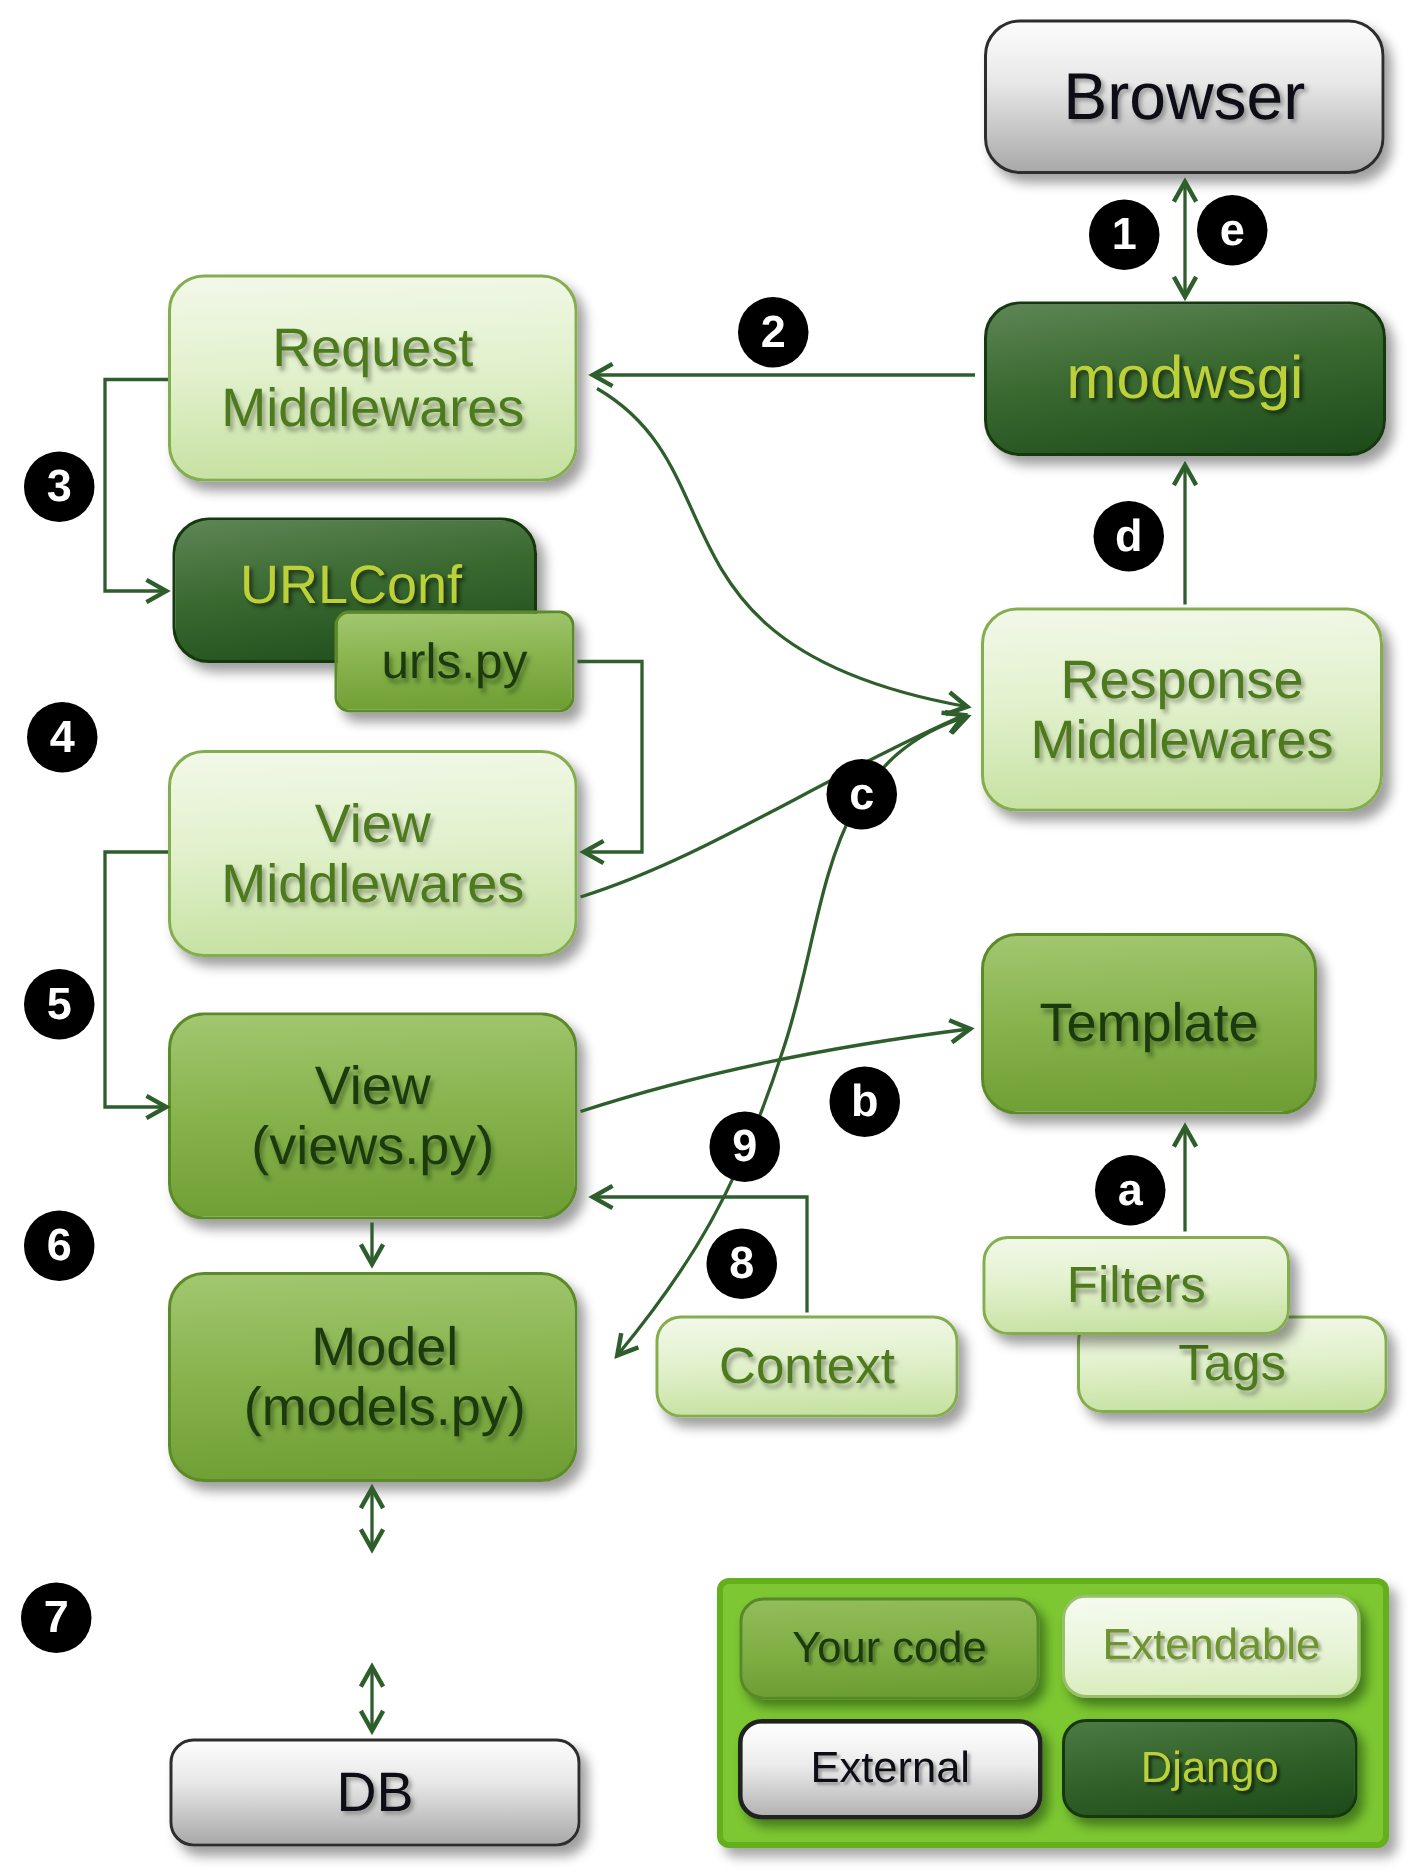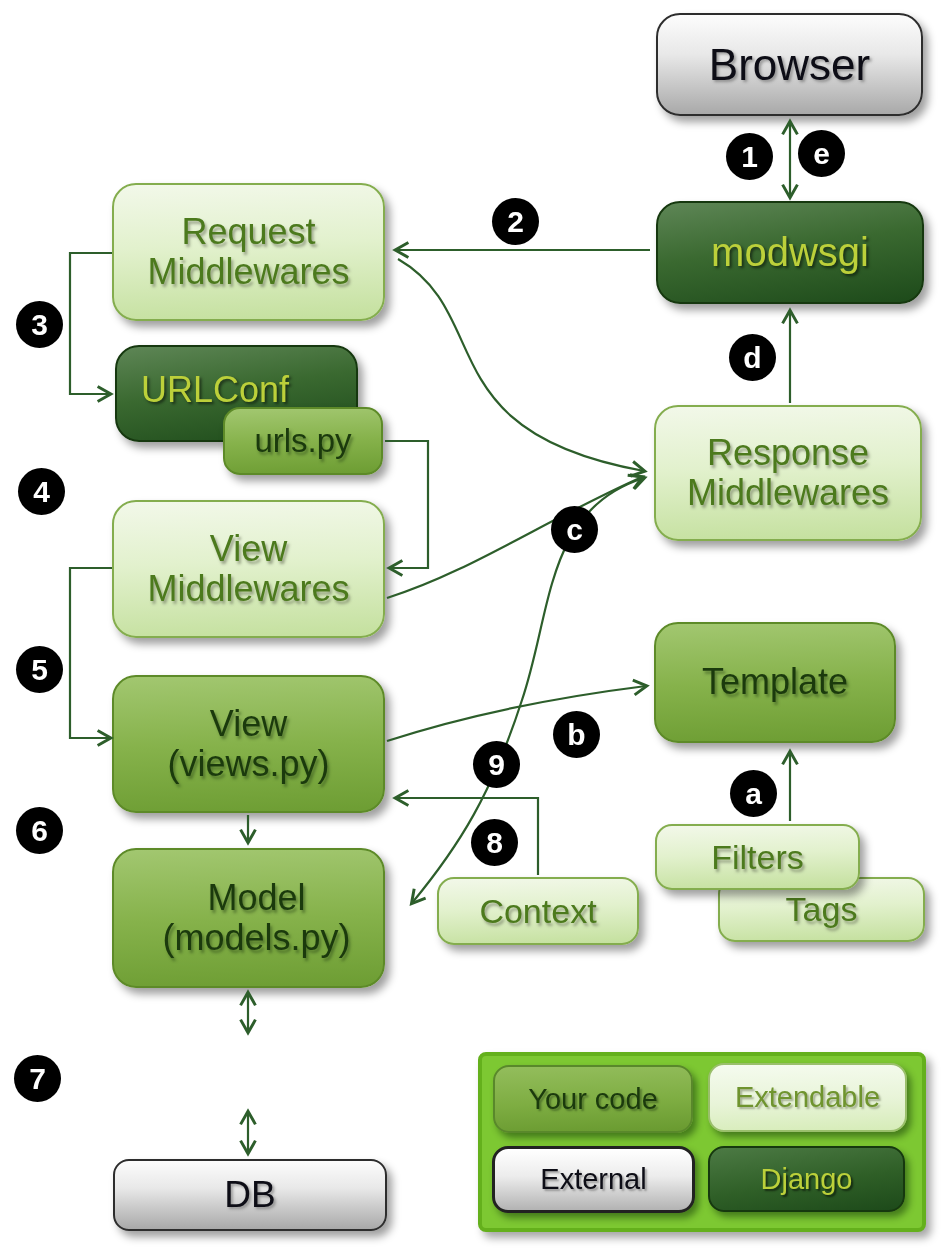--- a/index.html
+++ b/index.html
@@ -99,40 +99,40 @@
 
 <div id="canvas">
 
   <div class="node type-external" style="left:656px;top:13px;width:267px;height:103px;font-size:44px;">Browser</div>
 
   <div class="node type-django" style="left:656px;top:201px;width:268px;height:103px;font-size:40px;">modwsgi</div>
 
   <div class="node type-extendable" style="left:112px;top:183px;width:273px;height:138px;">Request
 Middlewares</div>
 
-  <div class="node type-django" style="left:115px;top:345px;width:243px;height:97px;justify-content:flex-start;padding-left:24px;padding-bottom:6px;">URLConf</div>
+  <div class="node type-django" style="left:115px;top:345px;width:243px;height:97px;justify-content:flex-start;padding-left:43px;padding-bottom:6px;">URLConf</div>
 
-  <div class="node type-your_code small" style="left:223px;top:407px;width:160px;height:68px;font-size:33px;z-index:2;">urls.py</div>
+  <div class="node type-your_code small" style="left:223px;top:407px;width:160px;height:68px;font-size:33px;z-index:2;border-radius:10px;">urls.py</div>
 
   <div class="node type-extendable" style="left:112px;top:500px;width:273px;height:138px;">View
 Middlewares</div>
 
   <div class="node type-your_code" style="left:112px;top:675px;width:273px;height:138px;">View
 (views.py)</div>
 
   <div class="node type-your_code" style="left:112px;top:848px;width:273px;height:140px;padding-left:16px;">Model
 (models.py)</div>
 
 
   <div class="node type-external" style="left:113px;top:1159px;width:274px;height:72px;font-size:37px;border-radius:16px;">DB</div>
 
   <div class="node type-extendable" style="left:654px;top:405px;width:268px;height:136px;">Response
 Middlewares</div>
 
-  <div class="node type-your_code" style="left:654px;top:622px;width:242px;height:121px;">Template</div>
+  <div class="node type-your_code" style="left:654px;top:622px;width:224px;height:121px;">Template</div>
 
   <div class="node type-extendable small" style="left:655px;top:824px;width:205px;height:66px;z-index:2;">Filters</div>
 
   <div class="node type-extendable small" style="left:718px;top:877px;width:207px;height:65px;">Tags</div>
 
   <div class="node type-extendable small" style="left:437px;top:877px;width:202px;height:68px;">Context</div>
 
   <svg id="wires" width="950" height="1248" viewBox="0 0 950 1248">
     <defs>
       <marker id="ah" viewBox="0 0 12 12" refX="9.5" refY="6" markerWidth="9" markerHeight="9" orient="auto-start-reverse">

